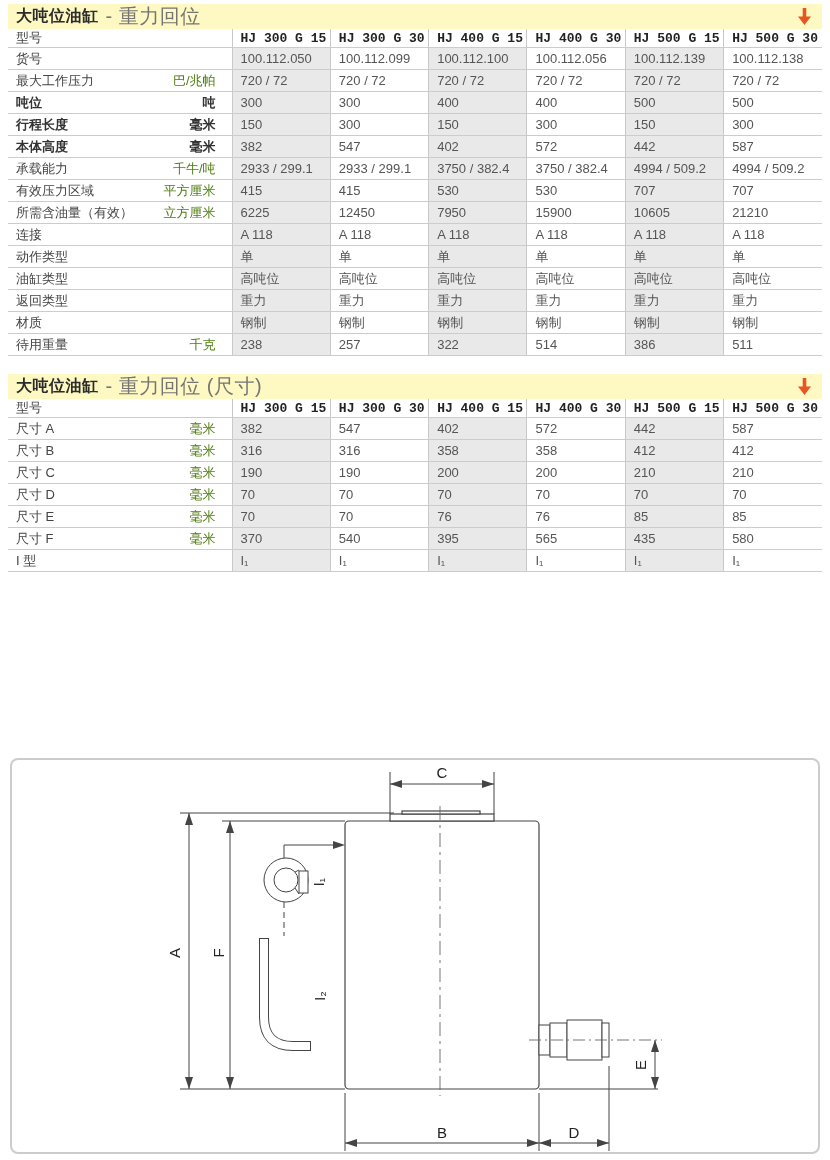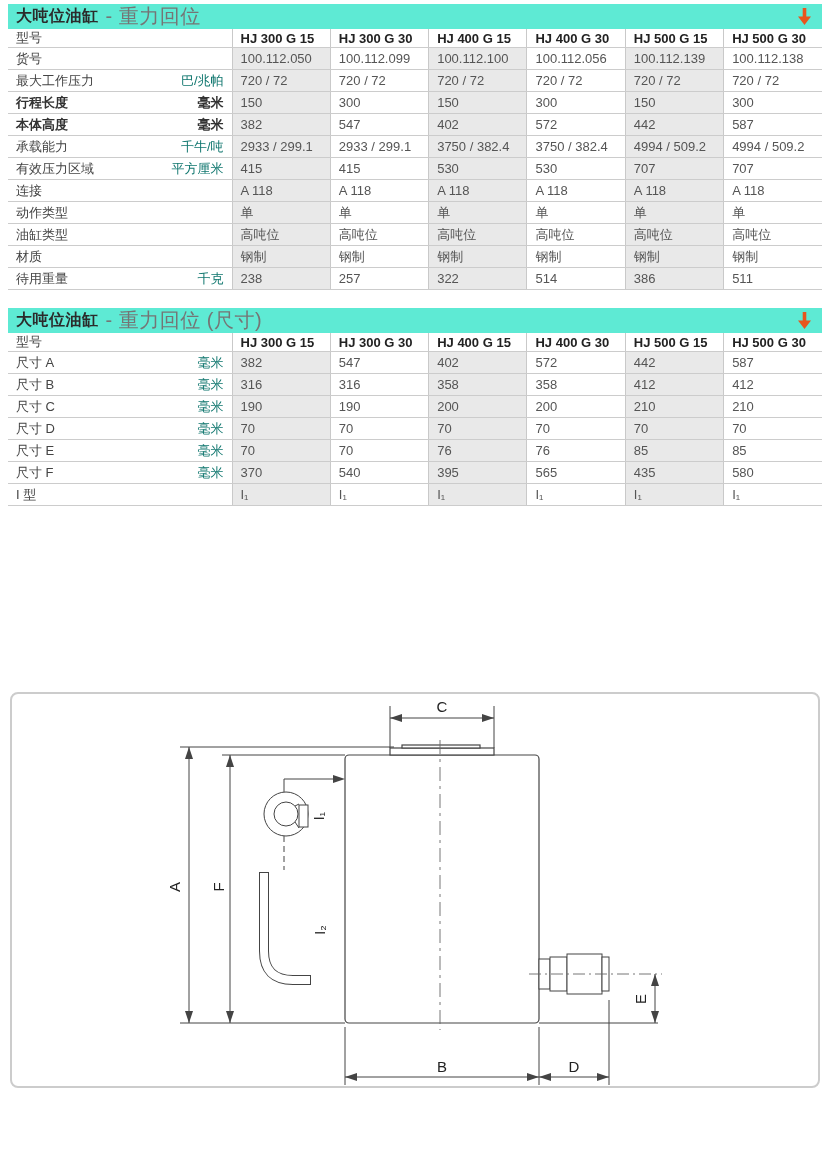--- a/index.html
+++ b/index.html
@@ -6,42 +6,42 @@
   body{
     width:830px;height:1160px;background:#ffffff;
     font-family:"Liberation Sans","DejaVu Sans",sans-serif;
     -webkit-font-smoothing:antialiased;
   }
   .section{margin:0 8px;}
   .section.first{margin-top:4px;}
   .section.second{margin-top:18px;}
 
   .titlebar{
-    height:25px;background:#5eead4;display:flex;align-items:center;
+    height:25px;background:#fef9c3;display:flex;align-items:center;
     padding:0 8px;box-sizing:border-box;
   }
   .titlebar .t-main{font-size:16px;font-weight:bold;color:#2b2b2b;letter-spacing:.5px;}
   .titlebar .t-sub{font-size:20px;font-weight:normal;color:#757575;margin-left:7px;letter-spacing:.5px;}
   .titlebar .spacer{flex:1;}
   .arrow-btn{width:20px;height:22px;display:flex;align-items:center;justify-content:center;cursor:pointer;}
 
   table.spec{border-collapse:collapse;width:814px;table-layout:fixed;}
   table.spec th,table.spec td{
     font-size:13px;height:21px;border-bottom:1px solid #cccccc;
     padding:0 0 0 8px;text-align:left;vertical-align:middle;color:#555;
     overflow:hidden;white-space:nowrap;
   }
-  table.spec th{font-weight:bold;color:#222;height:16px;}
+  table.spec th{font-weight:bold;color:#222;height:16px;font-family:Liberation Mono, monospace;}
   table.spec th.lc{font-weight:normal;color:#444;}
   table.spec .vc{border-left:1px solid #c9c9c9;}
   table.spec .sh{background:#e9e9e9;}
-  table.spec td.lc{padding-right:8px;}
+  table.spec td.lc{padding-right:16px;}
   .lr{display:flex;justify-content:space-between;align-items:center;}
   .lr .lbl{color:#444;}
-  .lr .unit{color:#0f766e;}
+  .lr .unit{color:#4d7c0f;}
   tr.b .lbl,tr.b .unit{font-weight:bold;color:#333;}
 
   .diagram-box{
     width:810px;height:396px;margin:186px 0 0 10px;
     border:2px solid #cccccc;border-radius:8px;box-sizing:border-box;
     background:#fff;overflow:hidden;
   }
   .diagram-box svg{display:block;}
 </style>
 </head>
@@ -103,20 +103,34 @@
           <td class="vc sh">720 / 72</td>
           <td class="vc">720 / 72</td>
           <td class="vc sh">720 / 72</td>
           <td class="vc">720 / 72</td>
           <td class="vc sh">720 / 72</td>
           <td class="vc">720 / 72</td>
         </tr>
         <tr class="b">
           <td class="lc">
             <div class="lr">
+              <span class="lbl">吨位</span>
+              <span class="unit">吨</span>
+            </div>
+          </td>
+          <td class="vc sh">300</td>
+          <td class="vc">300</td>
+          <td class="vc sh">400</td>
+          <td class="vc">400</td>
+          <td class="vc sh">500</td>
+          <td class="vc">500</td>
+        </tr>
+        <tr class="b">
+          <td class="lc">
+            <div class="lr">
               <span class="lbl">行程长度</span>
               <span class="unit">毫米</span>
             </div>
           </td>
           <td class="vc sh">150</td>
           <td class="vc">300</td>
           <td class="vc sh">150</td>
           <td class="vc">300</td>
           <td class="vc sh">150</td>
           <td class="vc">300</td>
@@ -159,20 +173,34 @@
           <td class="vc sh">415</td>
           <td class="vc">415</td>
           <td class="vc sh">530</td>
           <td class="vc">530</td>
           <td class="vc sh">707</td>
           <td class="vc">707</td>
         </tr>
         <tr>
           <td class="lc">
             <div class="lr">
+              <span class="lbl">所需含油量（有效）</span>
+              <span class="unit">立方厘米</span>
+            </div>
+          </td>
+          <td class="vc sh">6225</td>
+          <td class="vc">12450</td>
+          <td class="vc sh">7950</td>
+          <td class="vc">15900</td>
+          <td class="vc sh">10605</td>
+          <td class="vc">21210</td>
+        </tr>
+        <tr>
+          <td class="lc">
+            <div class="lr">
               <span class="lbl">连接</span>
               <span class="unit"></span>
             </div>
           </td>
           <td class="vc sh">A 118</td>
           <td class="vc">A 118</td>
           <td class="vc sh">A 118</td>
           <td class="vc">A 118</td>
           <td class="vc sh">A 118</td>
           <td class="vc">A 118</td>
@@ -197,20 +225,34 @@
               <span class="lbl">油缸类型</span>
               <span class="unit"></span>
             </div>
           </td>
           <td class="vc sh">高吨位</td>
           <td class="vc">高吨位</td>
           <td class="vc sh">高吨位</td>
           <td class="vc">高吨位</td>
           <td class="vc sh">高吨位</td>
           <td class="vc">高吨位</td>
+        </tr>
+        <tr>
+          <td class="lc">
+            <div class="lr">
+              <span class="lbl">返回类型</span>
+              <span class="unit"></span>
+            </div>
+          </td>
+          <td class="vc sh">重力</td>
+          <td class="vc">重力</td>
+          <td class="vc sh">重力</td>
+          <td class="vc">重力</td>
+          <td class="vc sh">重力</td>
+          <td class="vc">重力</td>
         </tr>
         <tr>
           <td class="lc">
             <div class="lr">
               <span class="lbl">材质</span>
               <span class="unit"></span>
             </div>
           </td>
           <td class="vc sh">钢制</td>
           <td class="vc">钢制</td>

